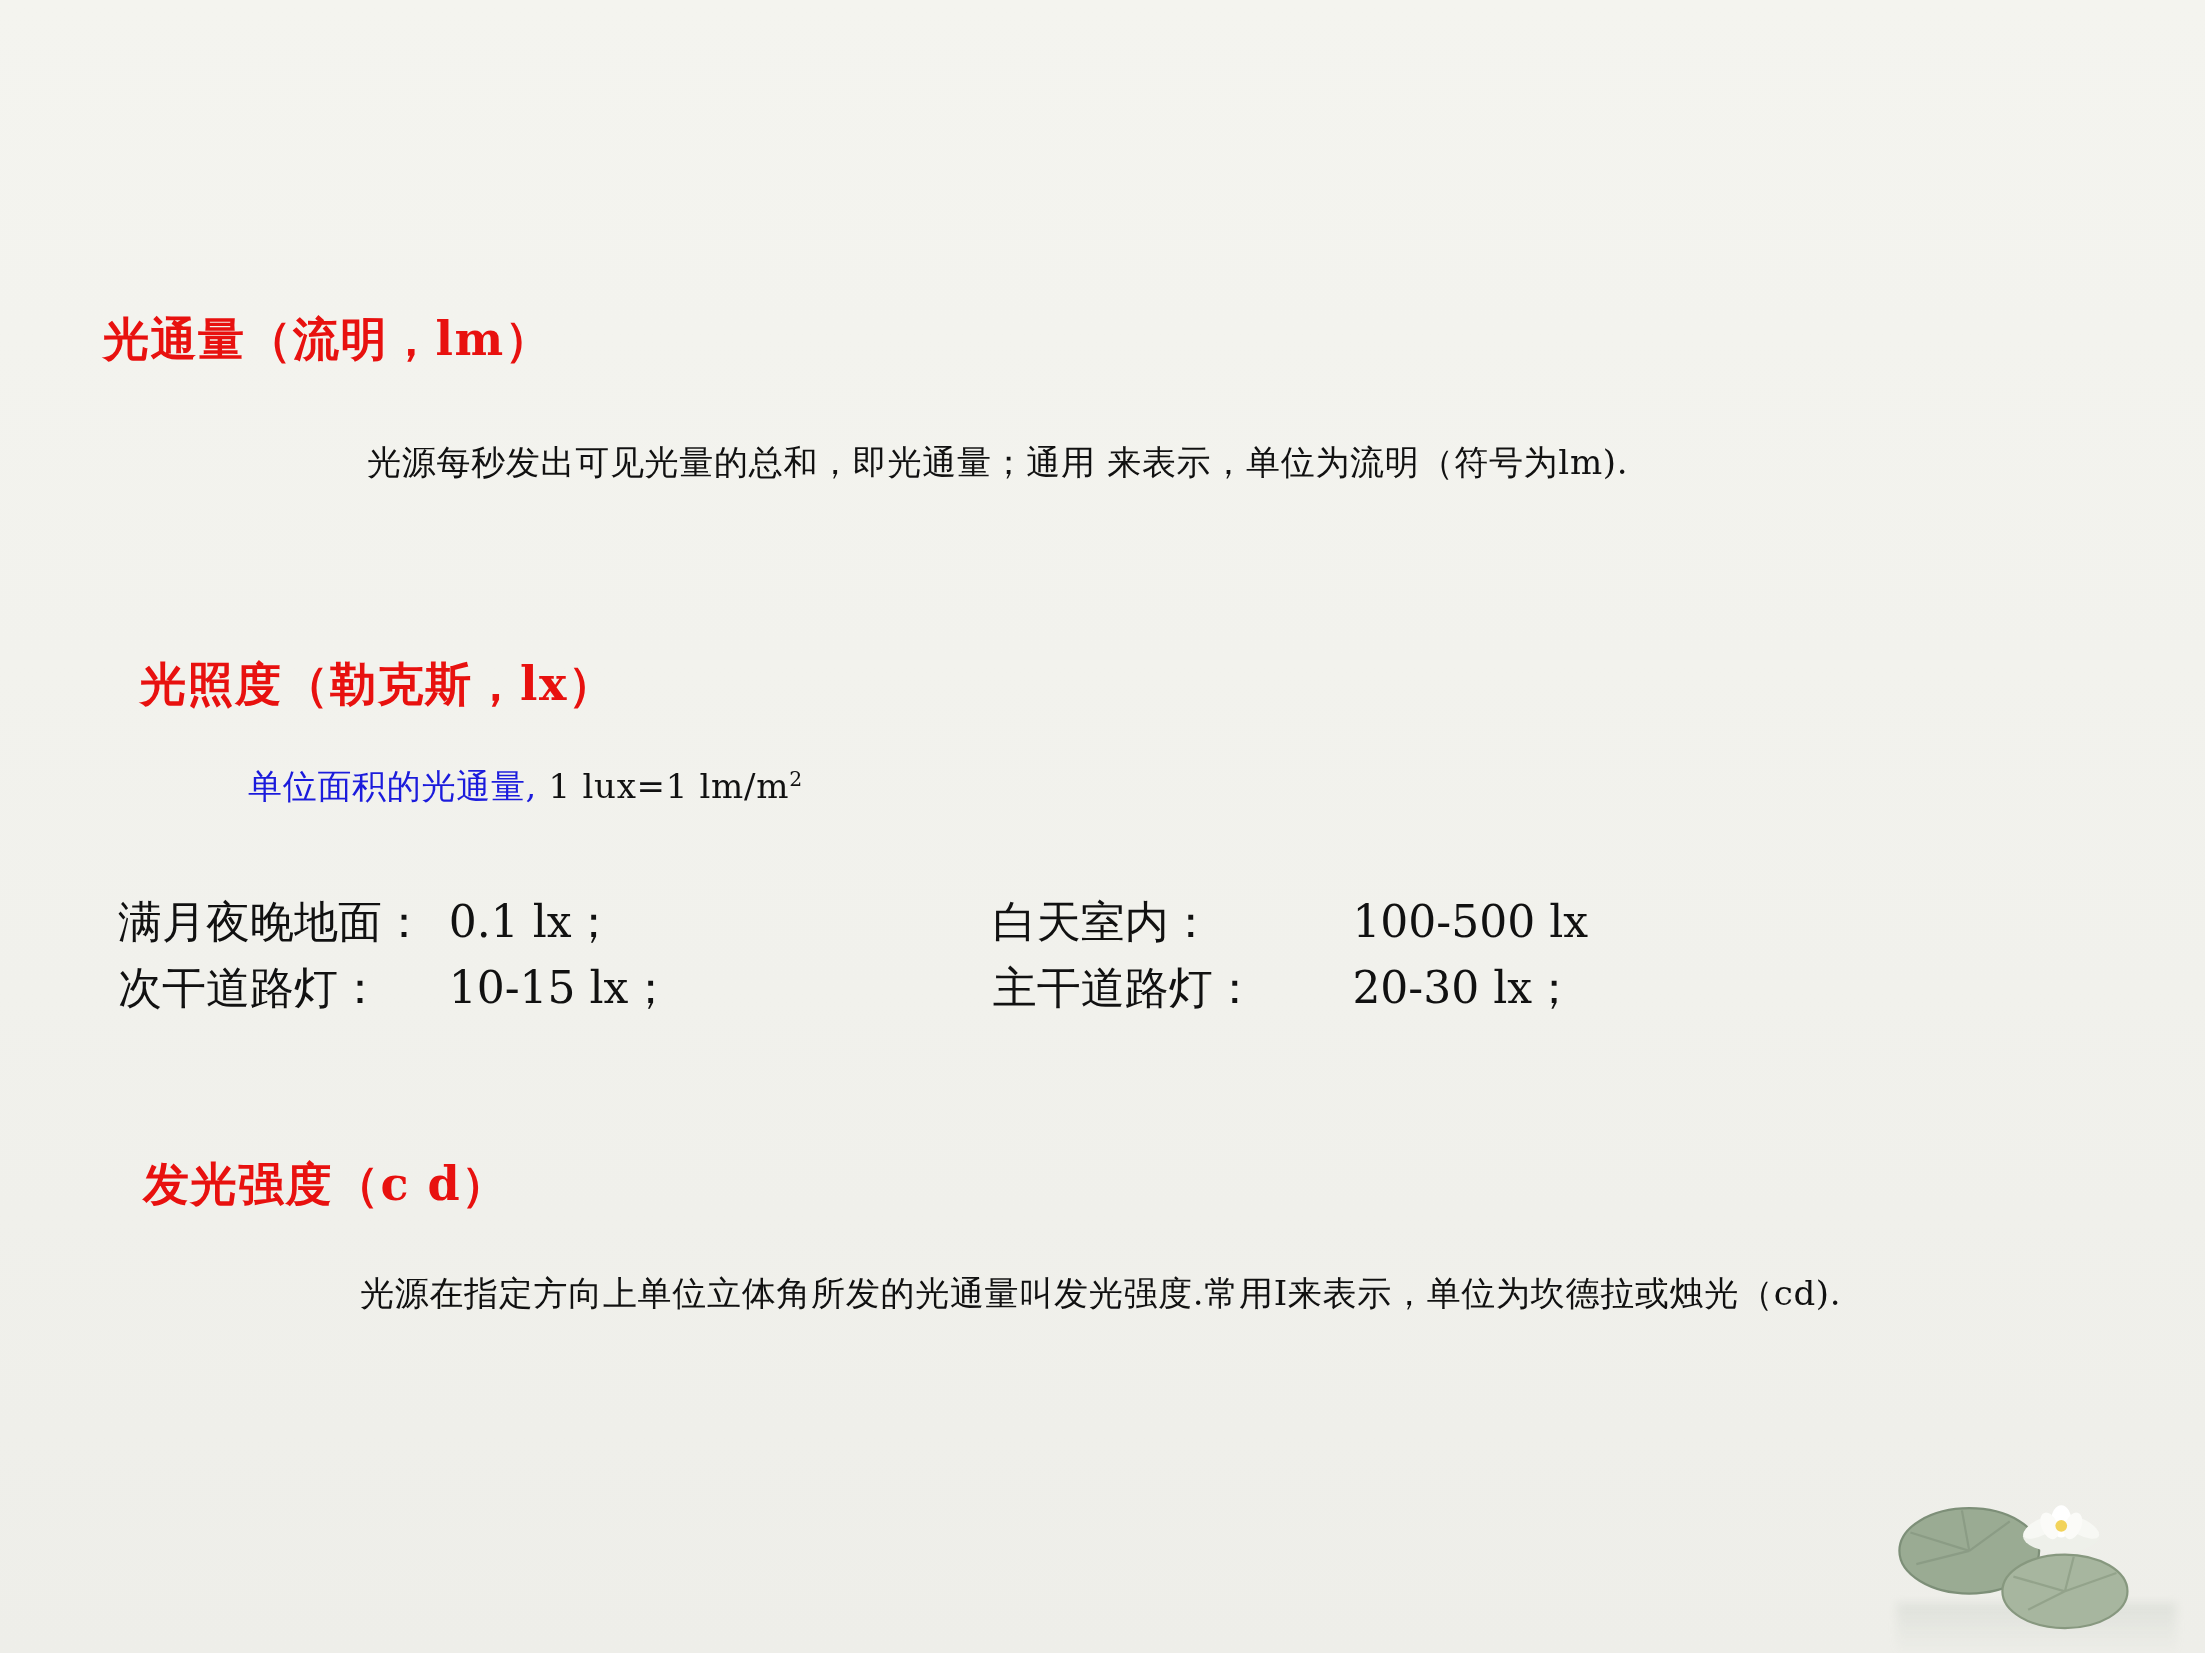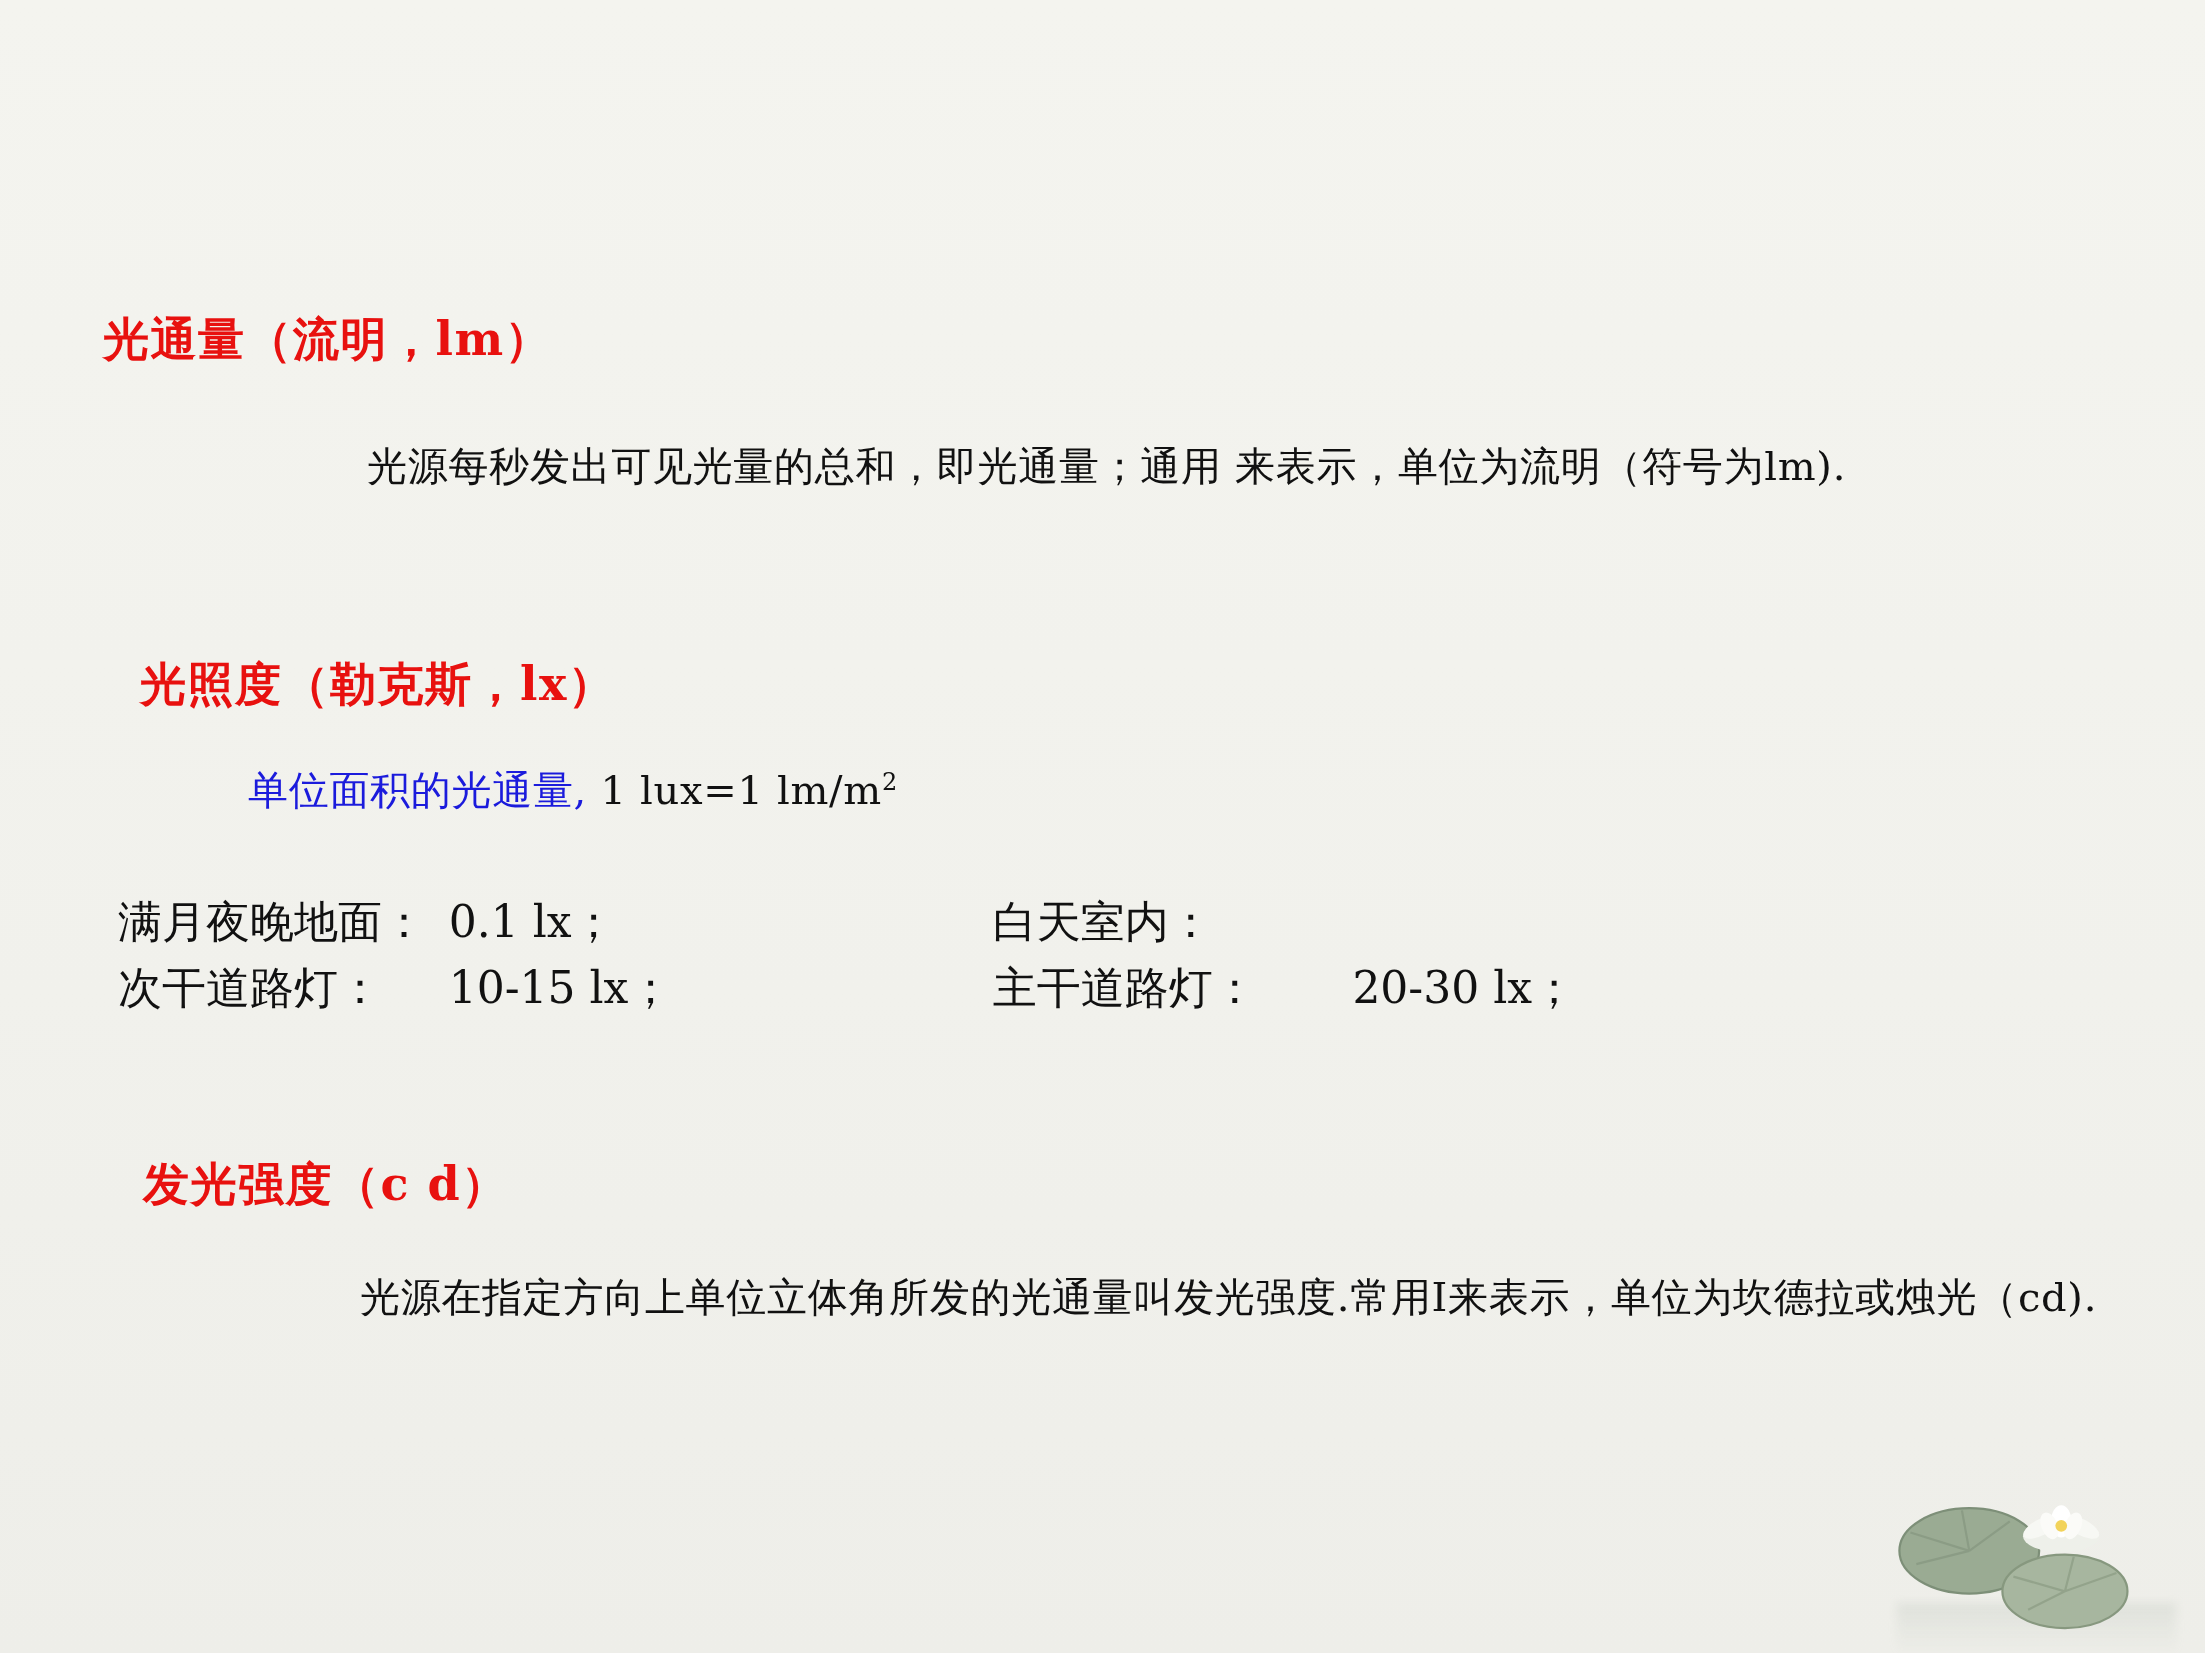--- a/index.html
+++ b/index.html
@@ -35,21 +35,21 @@
     position: absolute;
     color: #e8110f;
     font-weight: bold;
     font-size: 46px;
     letter-spacing: 1.5px;
     white-space: nowrap;
   }
   .body-text {
     position: absolute;
     color: #111111;
-    font-size: 40px;
+    font-size: 34px;
     line-height: 1.28;
     letter-spacing: 0.7px;
   }
   #h-luminous-flux { left: 103px; top: 309px; }
   #p-luminous-flux {
     left: 338px;
     top: 441px;
     width: 1735px;
     text-indent: 29px;
   }
@@ -126,20 +126,21 @@
 
   <div class="body-text" id="p-illuminance">
     <span class="blue">单位面积的光通量,</span><span> 1 lux=1 lm/m</span><sup>2</sup>
   </div>
 
   <div class="table-area">
     <div class="table-row">
       <span class="cell-label-a">满月夜晚地面：</span>
       <span class="cell-value-a">0.1 lx；</span>
       <span class="cell-label-b">白天室内：</span>
+      <span class="cell-value-b">100-500 lx</span>
     </div>
     <div class="table-row">
       <span class="cell-label-a">次干道路灯：</span>
       <span class="cell-value-a">10-15 lx；</span>
       <span class="cell-label-b">主干道路灯：</span>
       <span class="cell-value-b">20-30 lx；</span>
     </div>
   </div>
 
   <div class="heading-red" id="h-intensity">发光强度（c d）</div>

